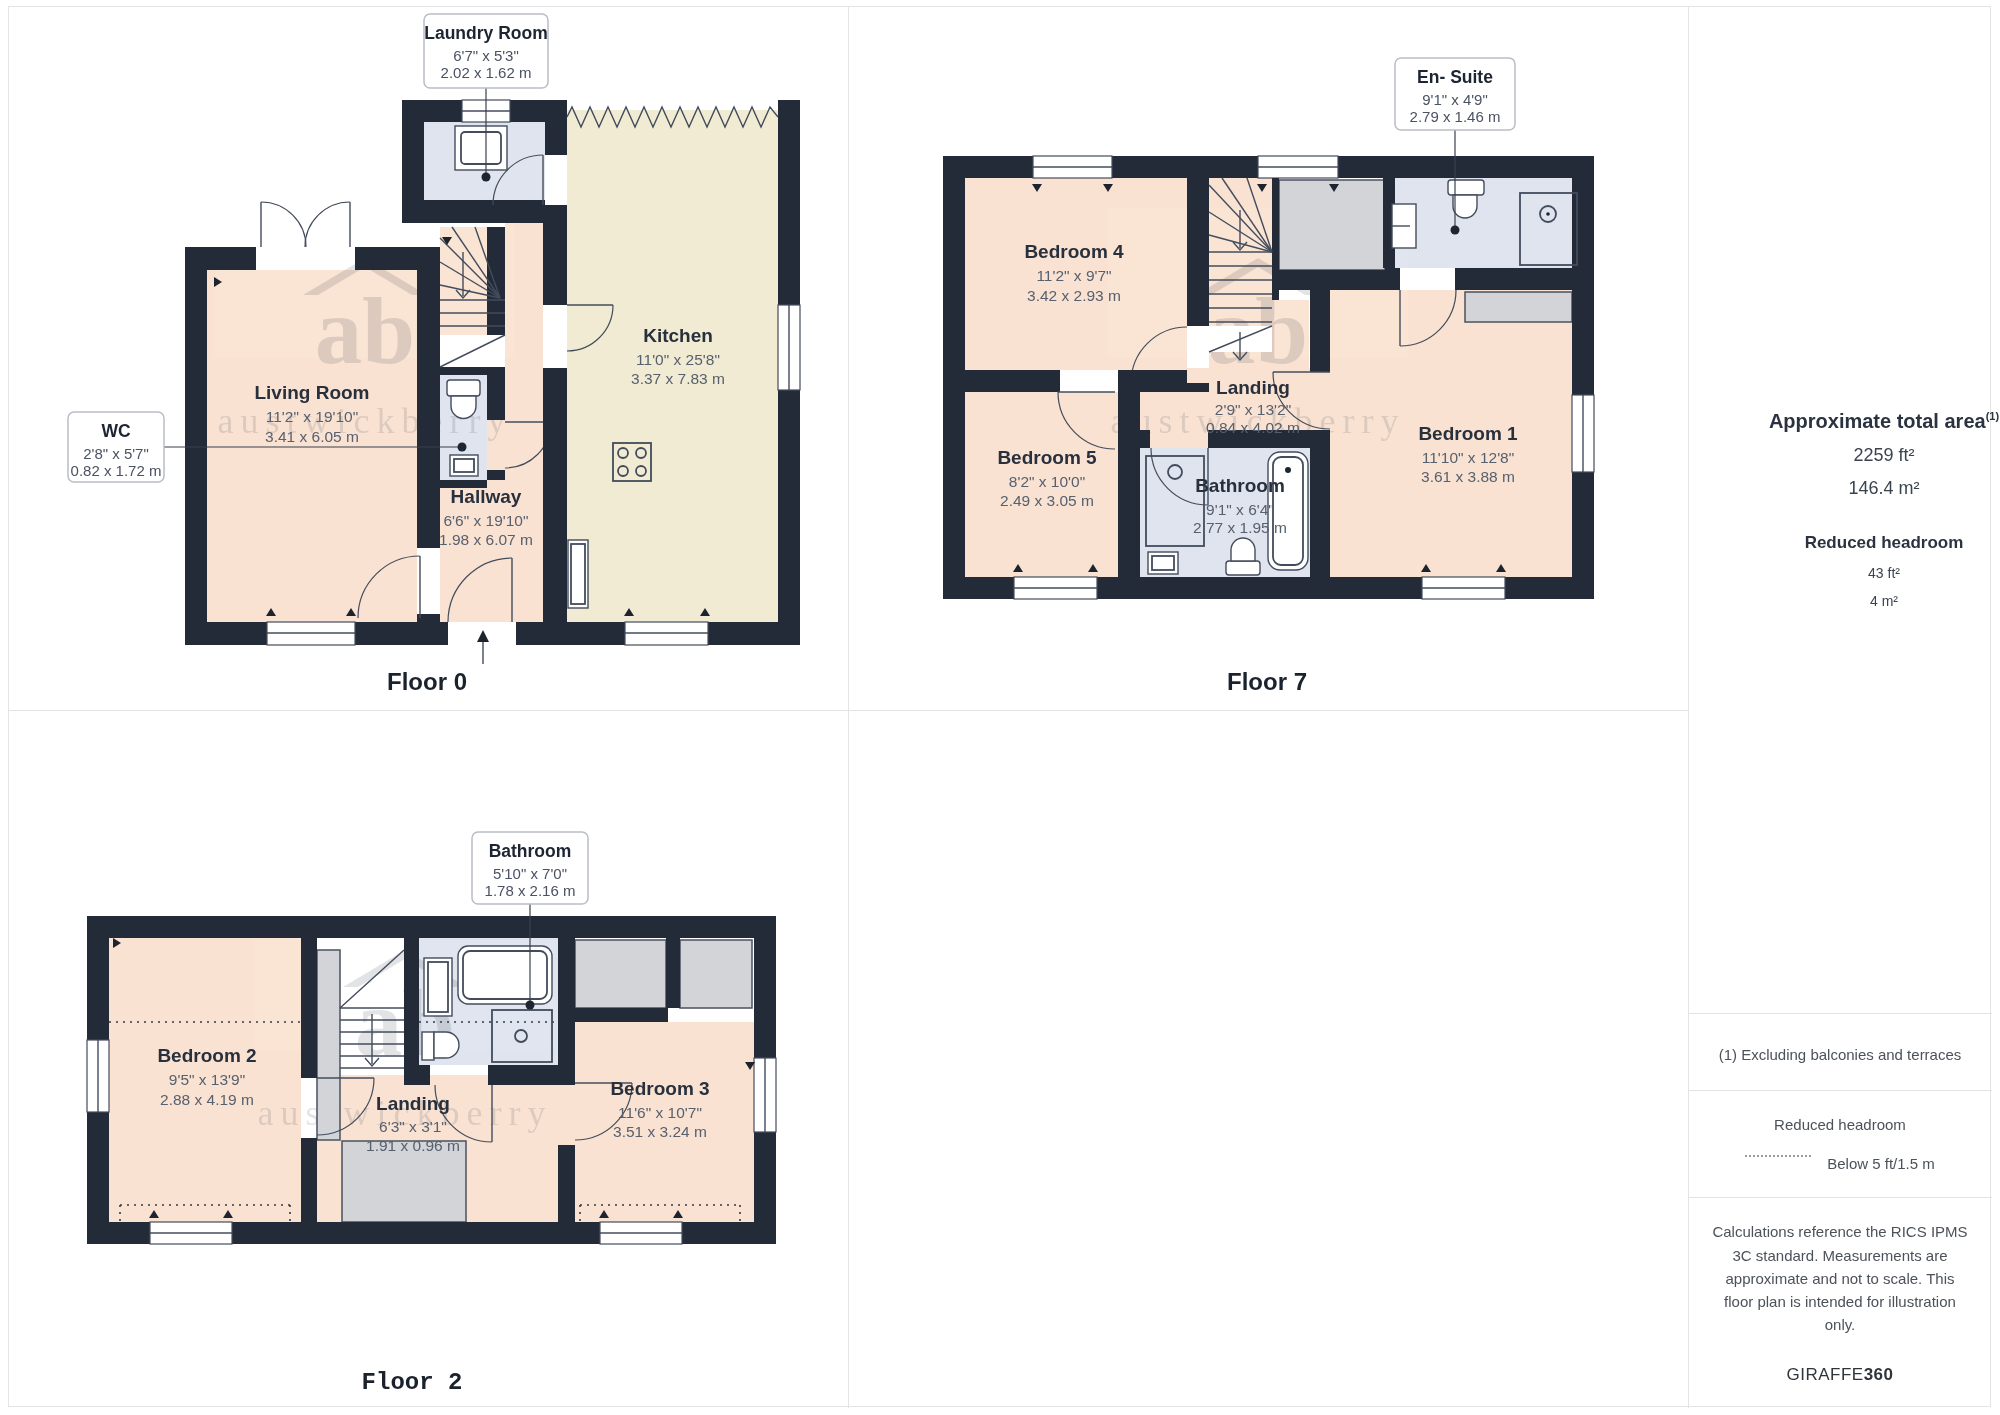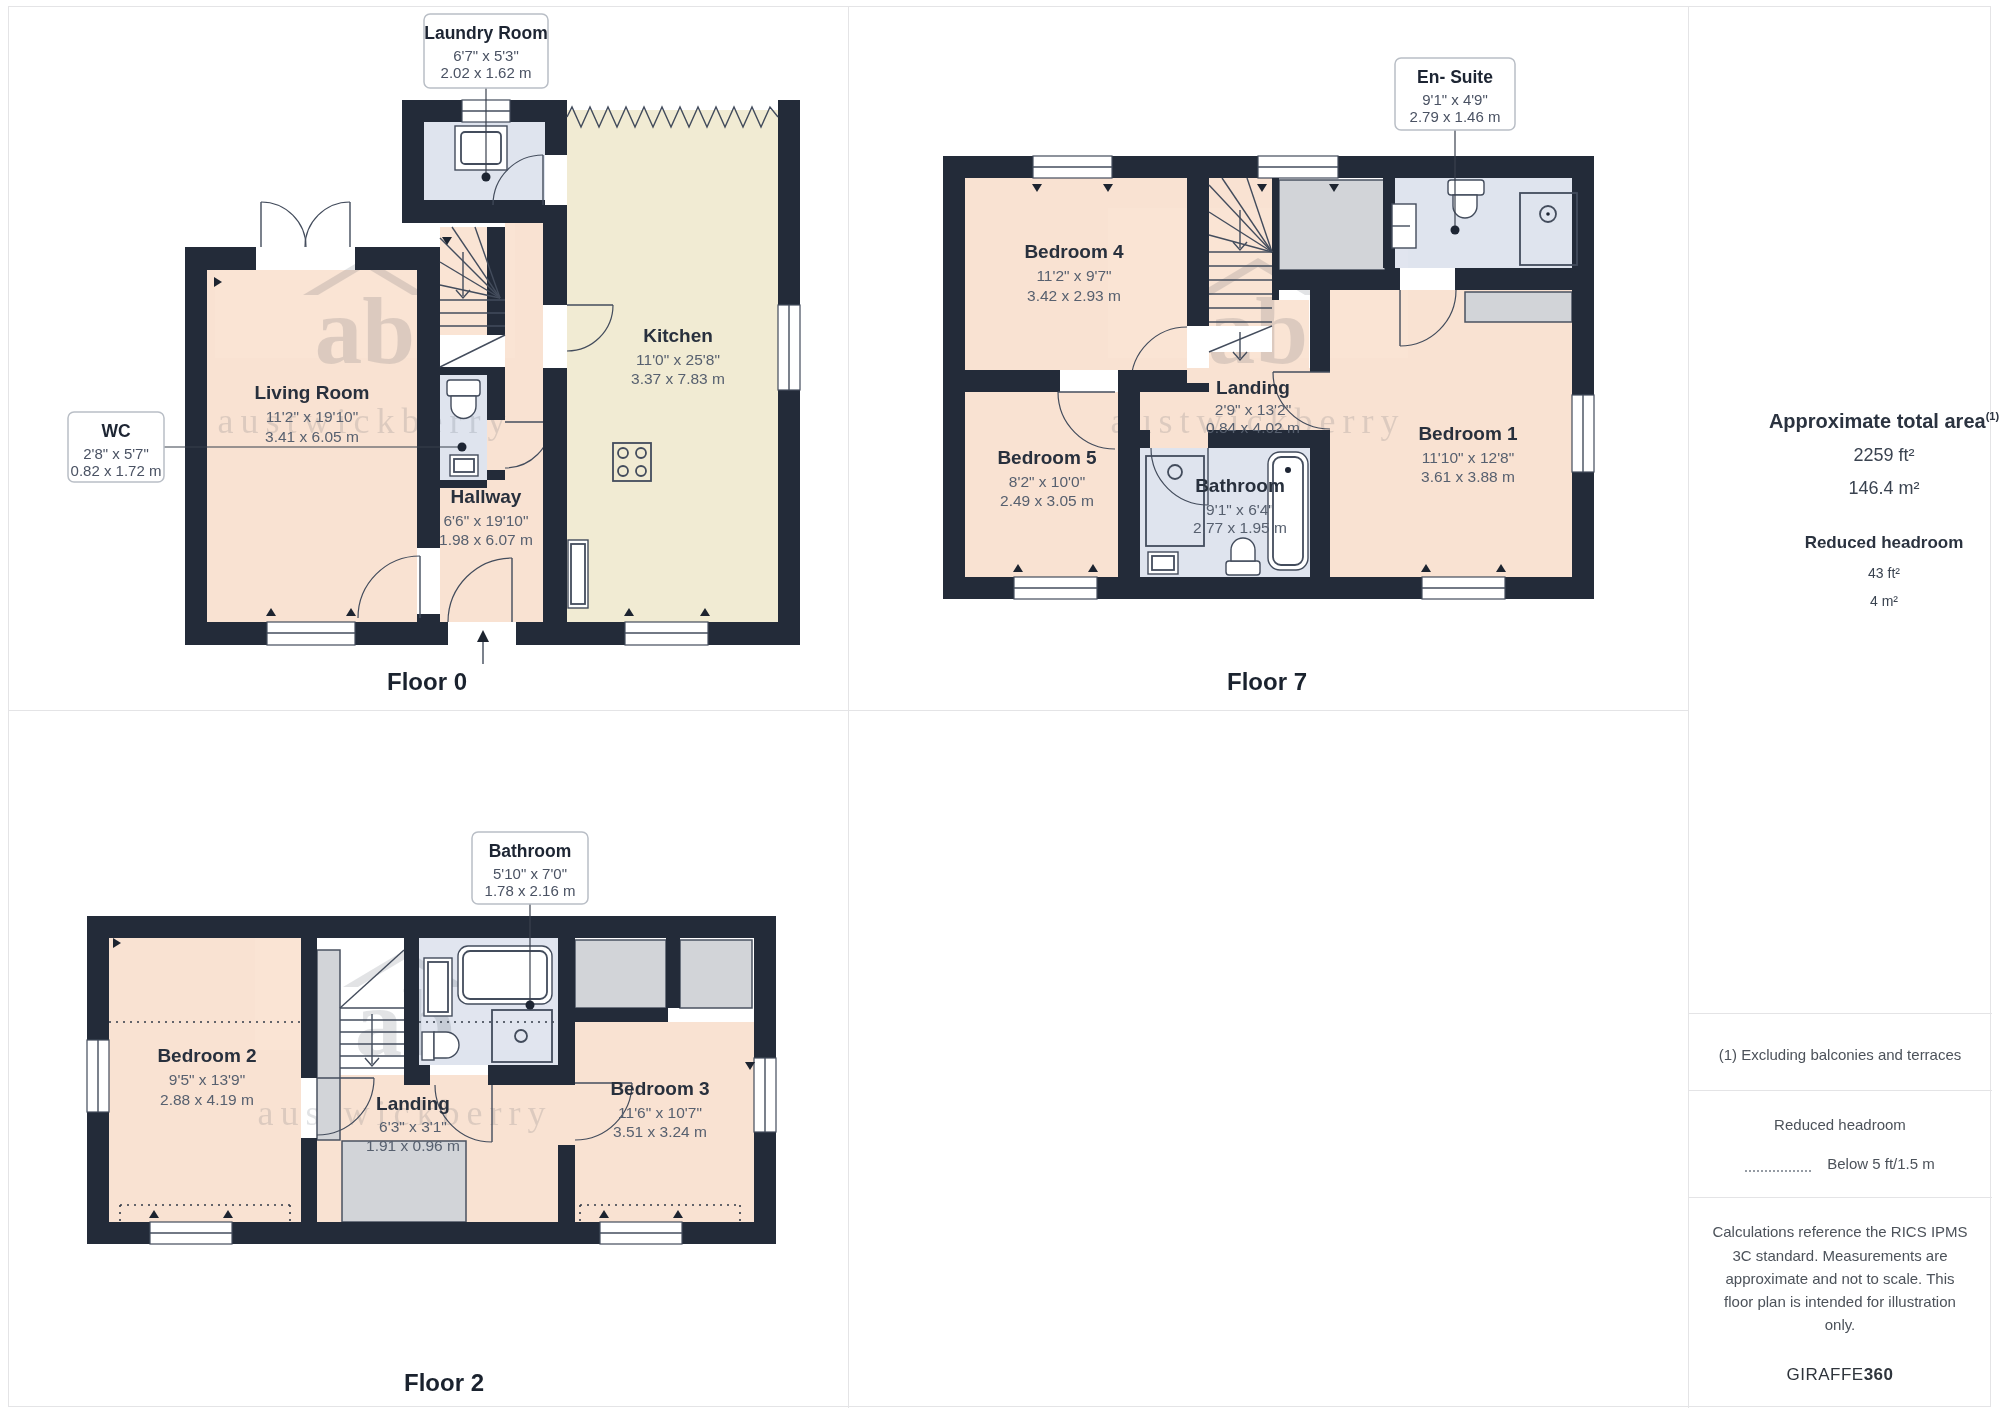--- a/index.html
+++ b/index.html
@@ -41,21 +41,21 @@
   .wmbg{fill:#ffffff;opacity:.3;}
   
   .sb{position:absolute;left:1688px;width:304px;display:flex;flex-direction:column;
       align-items:center;justify-content:center;text-align:center;color:#3a4350;}
   .sb-title{font-size:20px;font-weight:700;color:#2b3340;}
   .sb-title sup{font-size:11px;}
   .sb-val{font-size:18px;margin-top:12px;}
   .sb-sub{font-size:17px;font-weight:700;color:#2b3340;margin-top:34px;}
   .sb-val2{font-size:14px;margin-top:12px;}
   .sb-note{font-size:15px;color:#4c525a;}
-  .legend-row{display:flex;align-items:flex-end;margin-top:22px;}
+  .legend-row{display:flex;align-items:flex-start;margin-top:22px;}
   .dotline{display:inline-block;width:66px;border-top:2px dotted #959ba3;margin-right:16px;}
   .sb-para{font-size:15px;line-height:1.55;color:#4c525a;width:262px;}
   .brand{margin-top:28px;font-size:17px;color:#2f353c;letter-spacing:.5px;}
   .brand b{font-weight:700;}
 </style>
 </head>
 <body>
 
 <div class="page">
 
@@ -517,21 +517,21 @@
       <circle class="dot" cx="530" cy="1005" r="4.5"></circle>
       <rect class="cobox" x="472" y="832" width="116" height="72" rx="6"></rect>
       <text class="cname" x="530" y="857">Bathroom</text>
       <text class="cdim" x="530" y="879">5'10" x 7'0"</text>
       <text class="cdim" x="530" y="896">1.78 x 2.16 m</text>
     </g>
   </svg>
 
   <div class="floor-label" style="left:347px;top:668px;">Floor 0</div>
   <div class="floor-label" style="left:1187px;top:668px;">Floor 7</div>
-  <div class="floor-label" style="left:364px;top:1369px;">Floor 2</div>
+  <div class="floor-label" style="left:332px;top:1369px;font-family:Liberation Mono, monospace;">Floor 2</div>
 
   <div class="sb" style="top:6px;height:1007px;margin-left:44px;">
     <div class="sb-title">
       <span>Approximate total area</span><sup>(1)</sup>
     </div>
     <div class="sb-val">2259 ft²</div>
     <div class="sb-val">146.4 m²</div>
     <div class="sb-sub">Reduced headroom</div>
     <div class="sb-val2">43 ft²</div>
     <div class="sb-val2">4 m²</div>

